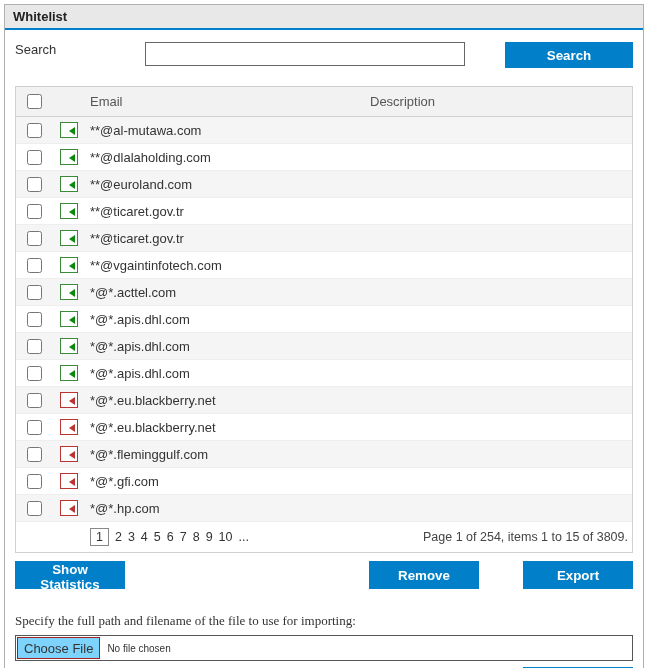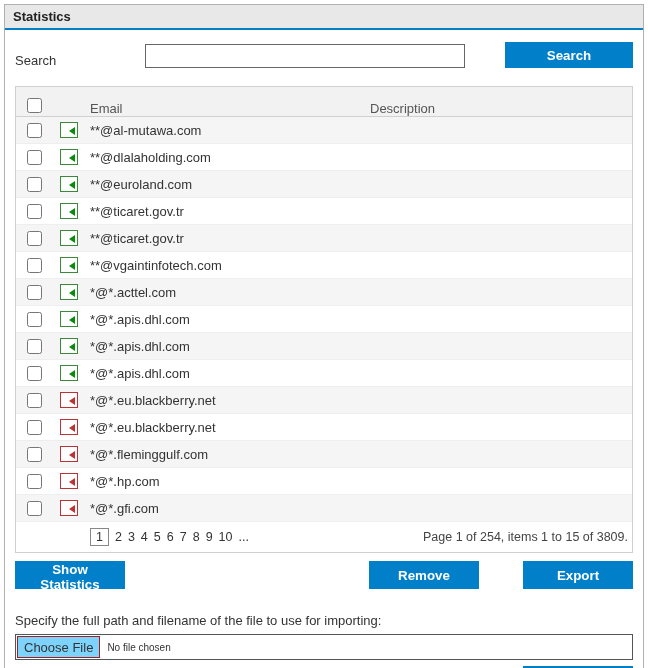--- a/index.html
+++ b/index.html
@@ -21,21 +21,21 @@
     padding: 4px 8px;
     font-weight: bold;
     font-size: 13px;
     color: #222;
   }
   .panel-body {
     padding: 12px 10px 10px 10px;
   }
   .search-row {
     display: flex;
-    align-items: flex-end;
+    align-items: flex-start;
     margin-bottom: 18px;
   }
   .search-label {
     width: 130px;
     font-size: 13px;
   }
   .search-input {
     width: 320px;
     height: 24px;
     border: 1px solid #666;
@@ -49,21 +49,21 @@
     font-weight: bold;
     height: 26px;
     width: 128px;
     cursor: pointer;
   }
   .tbl {
     border: 1px solid #d0d0d0;
   }
   .tbl-head {
     display: flex;
-    align-items: flex-end;
+    align-items: center;
     background: #f2f2f2;
     border-bottom: 1px solid #d0d0d0;
     height: 30px;
   }
   .col-chk { width: 36px; display:flex; align-items:center; justify-content:center; }
   .col-icon { width: 34px; display:flex; align-items:center; justify-content:center; }
   .col-email { width: 280px; padding-left: 4px; font-size: 13px; color:#555;}
   .col-desc { flex:1; padding-left: 4px; font-size: 13px; color:#555;}
   .tbl-row {
     display: flex;
@@ -131,20 +131,21 @@
     color: #fff;
     border: none;
     font-weight: bold;
     height: 28px;
     width: 110px;
     cursor: pointer;
   }
   .import-label {
     margin-top: 24px;
     font-size: 13px;
+    font-family: Liberation Serif, serif;
   }
   .file-row {
     display:flex;
     border: 1px solid #555;
     margin-top: 6px;
     height: 26px;
     align-items: stretch;
   }
   .file-btn {
     border: 1px solid #a02020;
@@ -162,21 +163,21 @@
   }
   .import-row {
     display:flex;
     margin-top: 6px;
   }
 </style>
 </head>
 <body>
 
 <div class="panel">
-  <div class="panel-header">Statistics</div>
+  <div class="panel-header">Whitelist</div>
   <div class="panel-body">
 
     <div class="search-row">
       <div class="search-label">Search</div>
       <input class="search-input" type="text" value="" style="">
       <button class="search-btn">Search</button>
     </div>
 
     <div class="tbl">
       <div class="tbl-head">
@@ -318,31 +319,31 @@
             <div class="col-email">*@*.fleminggulf.com</div>
             <div class="col-desc"></div>
           </div>
           <div class="tbl-row">
             <div class="col-chk">
               <input type="checkbox" class="row-chk" style="">
             </div>
             <div class="col-icon">
               <span class="icon-glyph red"></span>
             </div>
+            <div class="col-email">*@*.gfi.com</div>
+            <div class="col-desc"></div>
+          </div>
+          <div class="tbl-row">
+            <div class="col-chk">
+              <input type="checkbox" class="row-chk" style="">
+            </div>
+            <div class="col-icon">
+              <span class="icon-glyph red"></span>
+            </div>
             <div class="col-email">*@*.hp.com</div>
-            <div class="col-desc"></div>
-          </div>
-          <div class="tbl-row">
-            <div class="col-chk">
-              <input type="checkbox" class="row-chk" style="">
-            </div>
-            <div class="col-icon">
-              <span class="icon-glyph red"></span>
-            </div>
-            <div class="col-email">*@*.gfi.com</div>
             <div class="col-desc"></div>
           </div>
         </div>
       <div class="pager-row">
         <div class="pager-nums" id="pager-nums">
             <span class="cur">1</span>
             <span>2</span>
             <span>3</span>
             <span>4</span>
             <span>5</span>

